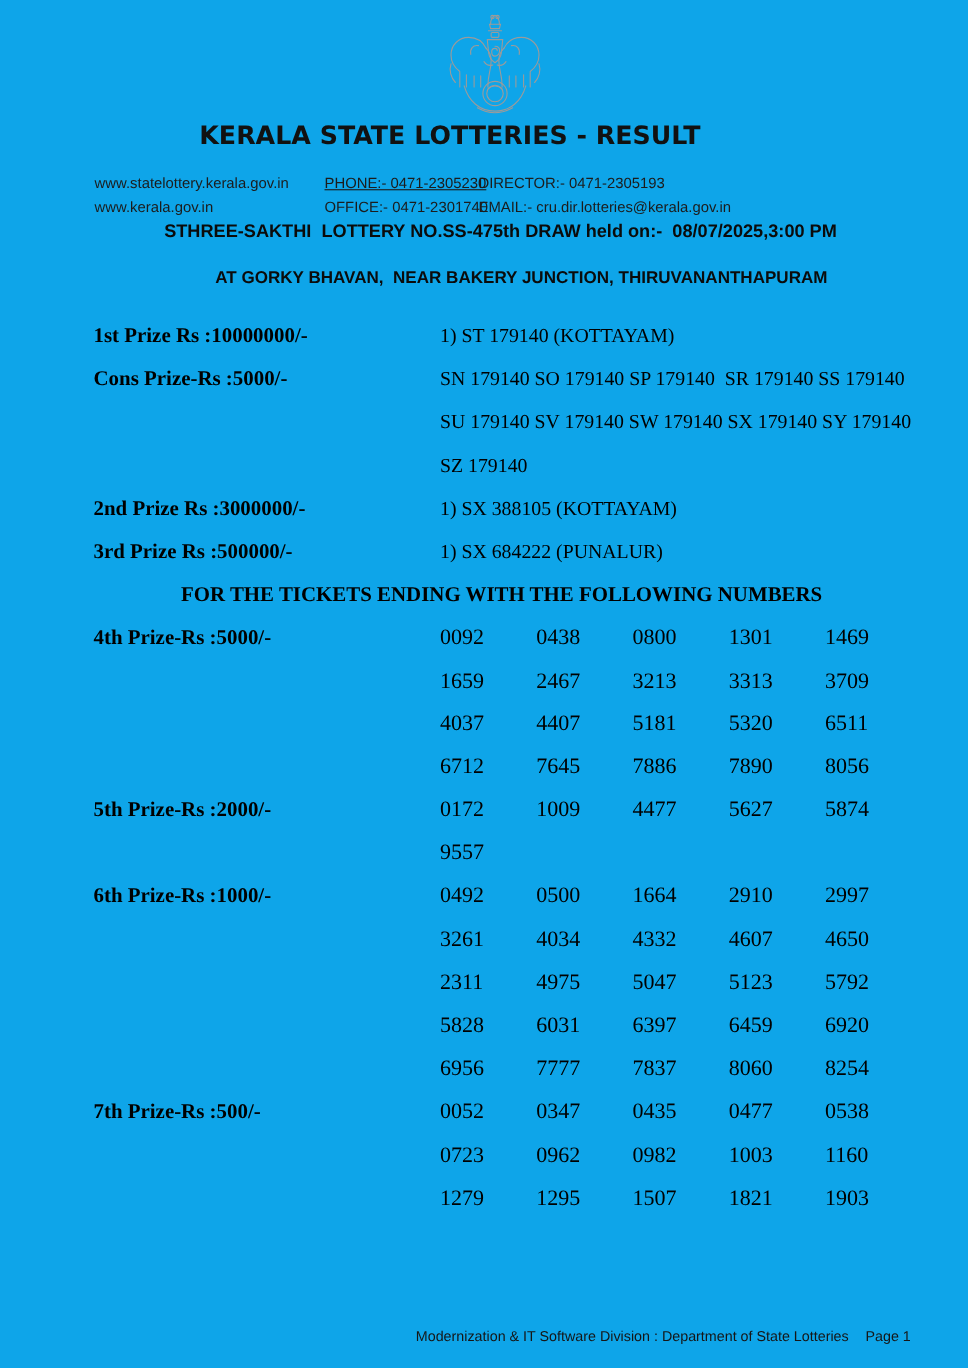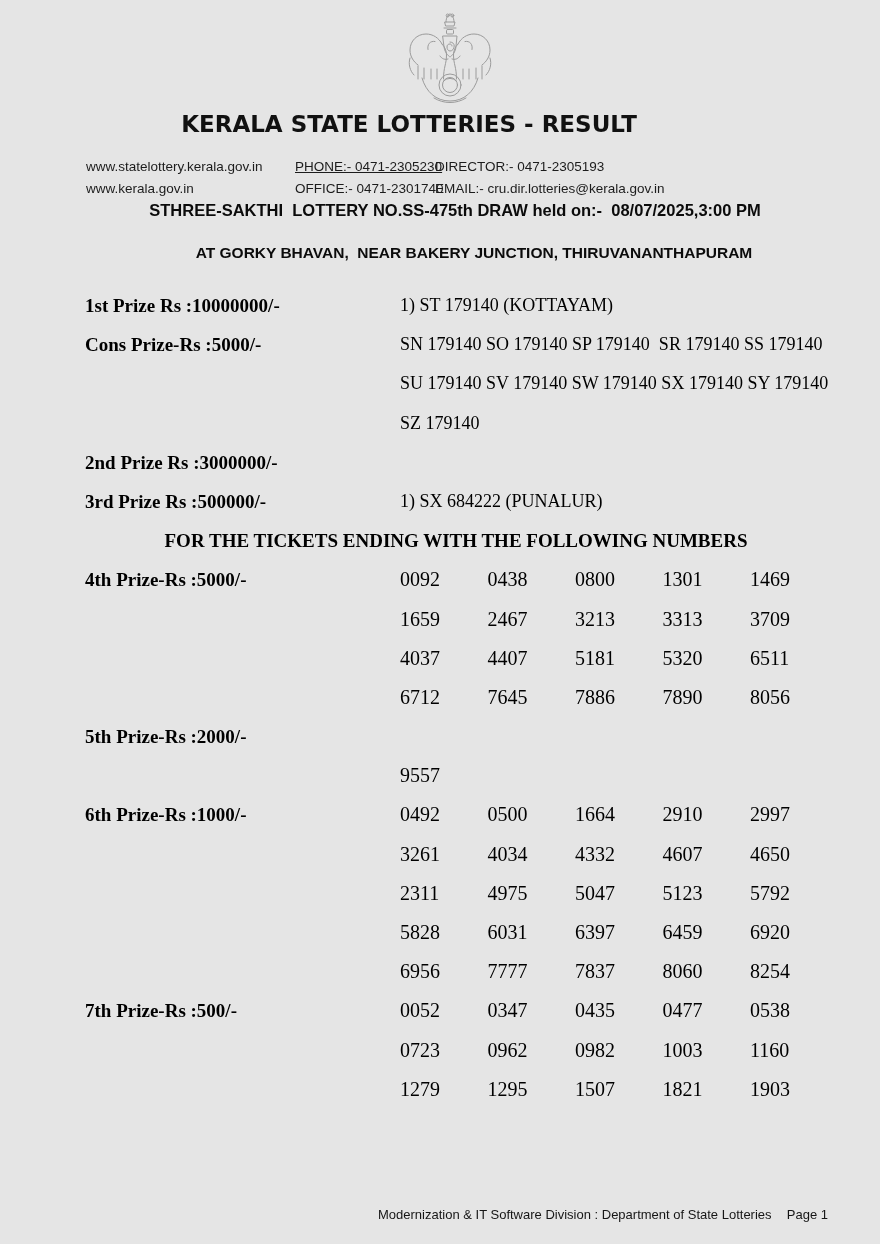--- a/index.html
+++ b/index.html
@@ -1,17 +1,17 @@
 <!DOCTYPE html>
 <html><head>
 <meta charset="utf-8">
 <style>
   html,body { margin:0; padding:0; background:#fff; }
   .page {
-    position:relative; width:880px; height:1244px; background:#e5e5e5;
+    position:relative; width:880px; height:1244px; background:#0ea5e9;
     color:#000; font-family:"Liberation Sans", sans-serif; overflow:hidden;
   }
   .emblem { position:absolute; left:402px; top:6px; }
   .title {
     position:absolute; top:111px; left:0; width:818px; text-align:center;
     font-size:23px; font-weight:bold; letter-spacing:0px; color:#111;
     font-family:"DejaVu Sans", "Liberation Sans", sans-serif;
   }
   .contact-item { position:absolute; font-size:13.5px; color:#1c1c1c; white-space:pre; }
   .c-web1 { left:86px;  top:159px; }
@@ -123,20 +123,21 @@
     </div>
     <div class="row">
       <span class="pval">SU 179140 SV 179140 SW 179140 SX 179140 SY 179140</span>
     </div>
     <div class="row">
       <span class="pval">SZ 179140</span>
     </div>
 
     <div class="row">
       <span class="plabel">2nd Prize Rs :3000000/-</span>
+      <span class="pval">1) SX 388105 (KOTTAYAM)</span>
     </div>
 
     <div class="row">
       <span class="plabel">3rd Prize Rs :500000/-</span>
       <span class="pval">1) SX 684222 (PUNALUR)</span>
     </div>
 
     <div class="section-row">FOR THE TICKETS ENDING WITH THE FOLLOWING NUMBERS</div>
 
     <div class="row">
@@ -172,20 +173,27 @@
           <span class="num-cell">6712</span>
           <span class="num-cell">7645</span>
           <span class="num-cell">7886</span>
           <span class="num-cell">7890</span>
           <span class="num-cell">8056</span>
         </span>
       </div>
 
     <div class="row">
       <span class="plabel">5th Prize-Rs :2000/-</span>
+      <span class="nums">
+          <span class="num-cell">0172</span>
+          <span class="num-cell">1009</span>
+          <span class="num-cell">4477</span>
+          <span class="num-cell">5627</span>
+          <span class="num-cell">5874</span>
+        </span>
     </div>
     <div class="row">
         <span class="nums">
           <span class="num-cell">9557</span>
         </span>
       </div>
 
     <div class="row">
       <span class="plabel">6th Prize-Rs :1000/-</span>
       <span class="nums">

